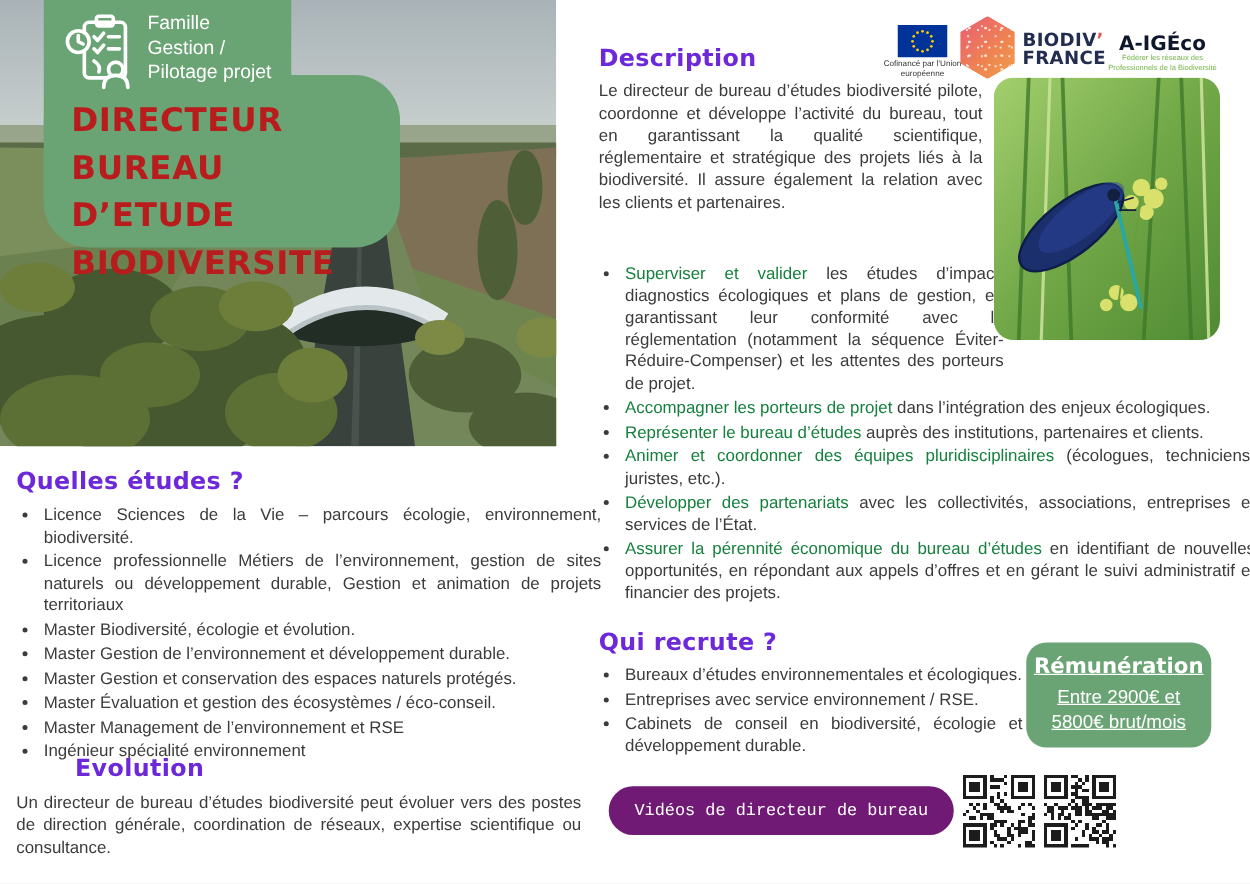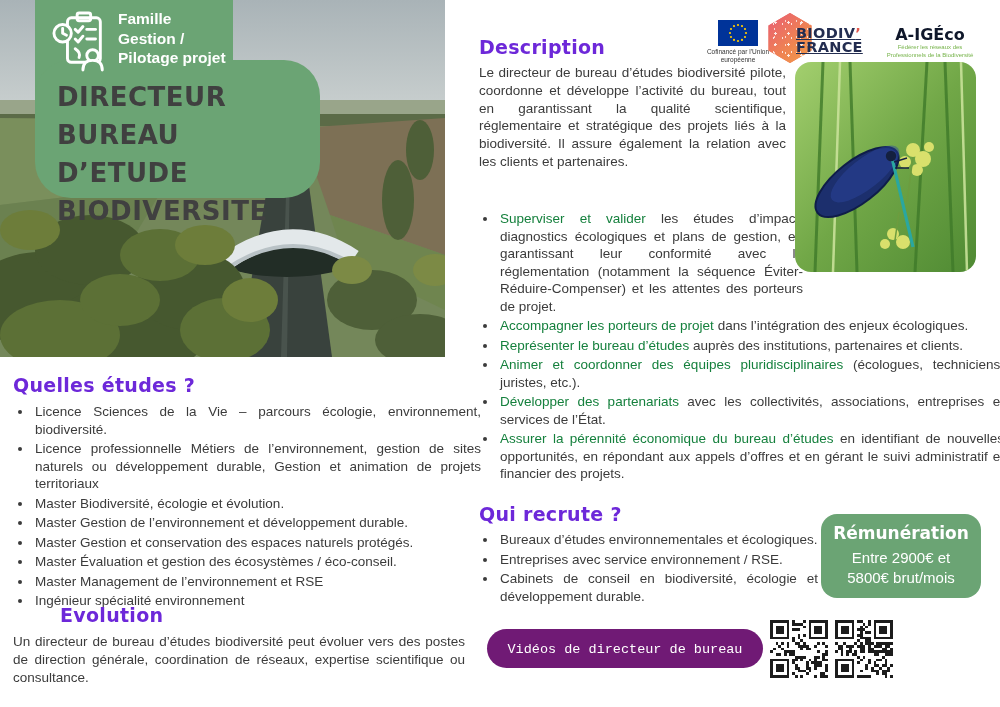--- a/index.html
+++ b/index.html
@@ -7,22 +7,22 @@
         font-family:"Liberation Sans",sans-serif;color:#3b3b3b;}
   .abs{position:absolute;}
   
   .photo-left{left:0;top:0;width:445px;height:357px;}
   .photo-left svg{display:block;width:100%;height:100%;}
   
   .green-badge{left:35px;top:0;width:198px;height:108px;background:#6ba474;border-radius:0 0 44px 0;}
   .green-title{left:35px;top:60px;width:285px;height:138px;background:#6ba474;border-radius:36px;}
   .badge-icon{left:52px;top:10px;width:58px;height:62px;}
   .badge-icon svg{width:100%;height:100%;}
-  .badge-text{left:118px;top:9px;width:120px;font-size:15.5px;line-height:19.5px;color:#ffffff;font-weight:700;}
-  .big-title{left:57px;top:78px;width:260px;color:#404040;font-family:"DejaVu Sans",sans-serif;
+  .badge-text{left:118px;top:9px;width:120px;font-size:15.5px;line-height:19.5px;color:#ffffff;font-weight:400;}
+  .big-title{left:57px;top:78px;width:260px;color:#b91c1c;font-family:"DejaVu Sans",sans-serif;
              font-weight:800;font-size:26px;line-height:38px;letter-spacing:0.5px;}
   
   .h-green{font-family:"DejaVu Sans",sans-serif;font-weight:700;color:#6d28d9;font-size:19px;letter-spacing:0.3px;}
   
   .body-txt{font-size:13.5px;line-height:1.32;text-align:justify;}
   ul.blist{margin:0;padding-left:17px;list-style:disc;}
   ul.blist li{margin:0 0 2px 0;padding-left:2px;font-size:13.5px;line-height:1.3;text-align:justify;}
   ul.blist li b{font-weight:400;color:#15803d;}
   
   .eu-flag{left:718px;top:20px;width:40px;height:26px;}
@@ -30,32 +30,32 @@
   .eu-caption{left:704px;top:48px;width:68px;font-size:6.5px;line-height:1.25;text-align:center;color:#333;}
   .biodiv-hex{left:765px;top:13px;width:50px;height:50px;
       background:linear-gradient(135deg,#e85a78 0%,#ef8550 60%,#f2a04c 100%);
       clip-path:polygon(50% 0%,93% 25%,93% 75%,50% 100%,7% 75%,7% 25%);
       background-color:#ec7060;}
   .biodiv-hex .doodles{position:absolute;inset:4px;
       background-image:radial-gradient(circle 2px,rgba(255,255,255,.85) 55%,transparent 60%),
                        radial-gradient(circle 1.5px,rgba(255,255,255,.8) 55%,transparent 60%),
                        radial-gradient(circle 1.5px,rgba(255,255,255,.7) 55%,transparent 60%);
       background-size:13px 11px,9px 14px,11px 8px;}
-  .biodiv-text{left:796px;top:26px;font-family:"DejaVu Sans",sans-serif;font-weight:800;
-      font-size:14.5px;line-height:14px;color:#232d50;letter-spacing:0.3px;text-decoration:underline;}
+  .biodiv-text{left:818px;top:26px;font-family:"DejaVu Sans",sans-serif;font-weight:800;
+      font-size:14.5px;line-height:14px;color:#232d50;letter-spacing:0.3px;}
   .biodiv-text .apos{color:#e2574c;}
   .aigeco{left:884px;top:26px;width:92px;text-align:center;}
   .aigeco .name{font-family:"DejaVu Sans",sans-serif;font-weight:700;font-size:16px;color:#0f172a;line-height:18px;}
   .aigeco .tag{font-size:6px;line-height:1.3;color:#76b34a;}
   
   .photo-fly{left:795px;top:62px;width:181px;height:210px;border-radius:16px;overflow:hidden;}
   .photo-fly svg{display:block;width:100%;height:100%;}
   
-  .rem-box{left:821px;top:514px;width:160px;height:84px;background:#6ba474;border-radius:16px;
-           color:#fff;text-align:center;}
+  .rem-box{left:821px;top:514px;width:148px;height:84px;background:#6ba474;border-radius:16px;
+           color:#fff;text-align:center;text-decoration:underline;}
   .rem-box .rt{margin-top:9px;font-family:"DejaVu Sans",sans-serif;font-weight:700;font-size:17px;}
   .rem-box .rx{margin:5px 10px 0;font-size:15px;line-height:1.3;}
   
   .video-btn{left:487px;top:629px;width:276px;height:39px;background:#701a75;border:none;
              border-radius:20px;color:#ffffff;font-family:Liberation Mono, monospace;
              font-size:13.5px;line-height:39px;text-align:center;cursor:pointer;}
   
   .qr{width:58px;height:58px;}
   .qr svg{width:100%;height:100%;display:block;}
 </style>

